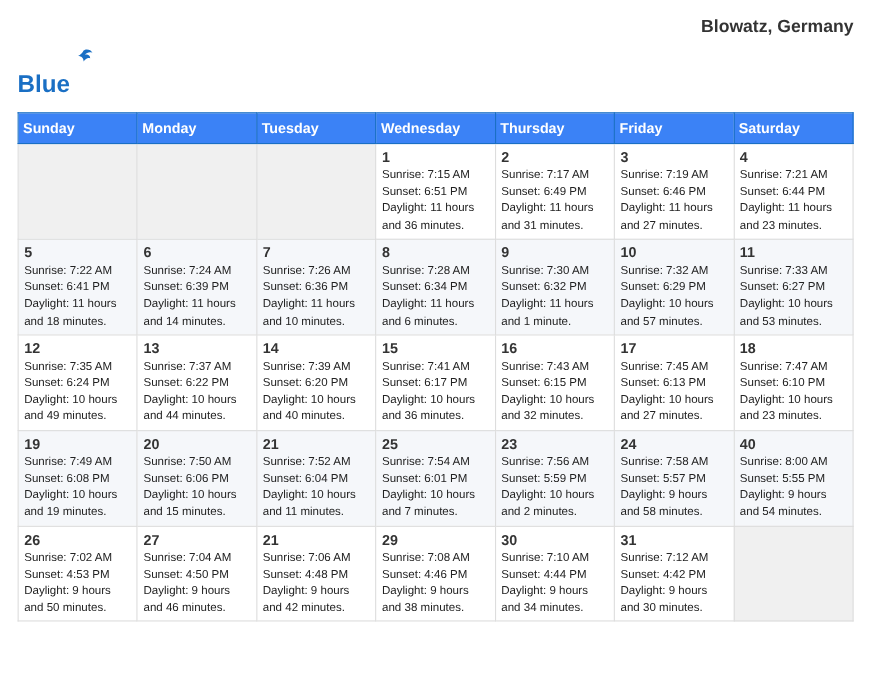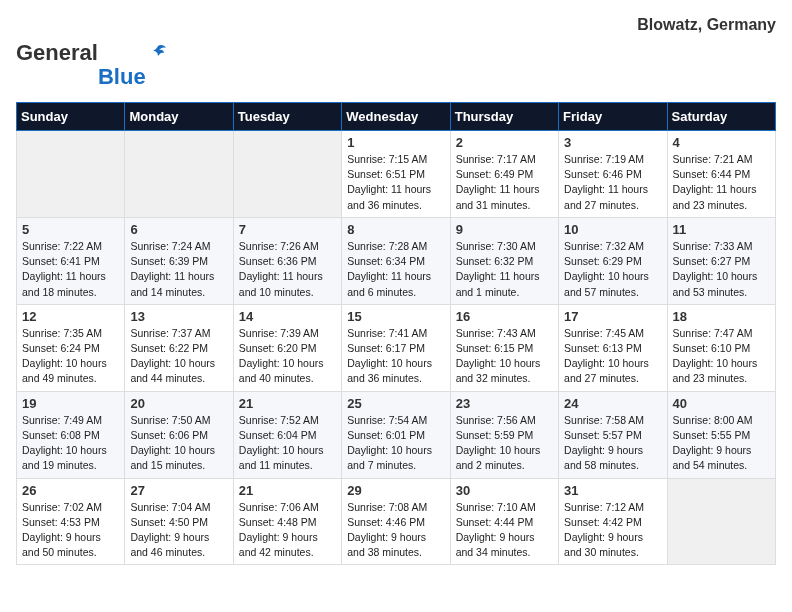--- a/index.html
+++ b/index.html
@@ -47,21 +47,21 @@
       font-size: 16px;
       color: #333;
       font-weight: bold;
     }
     .calendar {
       width: 100%;
       border-collapse: collapse;
       border: 1px solid #ccc;
     }
     .calendar th {
-      background-color: #0f172a;
+      background-color: #3b82f6;
       color: #fff;
       padding: 6px 4px;
       font-size: 13px;
       text-align: left;
       border: 1px solid #1a6fc4;
     }
     .calendar td {
       vertical-align: top;
       padding: 4px 5px;
       border: 1px solid #ddd;
@@ -91,21 +91,20 @@
     .calendar tr:nth-child(even) .empty-cell {
       background: #e8e8e8 !important;
     }
   </style>
 </head>
 <body>
 
 <div class="header">
   <div class="logo">
     <div class="logo-text">
-      <span class="logo-general">General</span>
         <span class="logo-blue">Blue</span>
       <svg class="logo-bird" viewBox="0 0 20 20" xmlns="http://www.w3.org/2000/svg">
         <path d="M10 3 C12 1, 17 2, 18 5 C15 4, 13 5, 11 7 C13 6, 16 7, 16 10 C14 9, 12 10, 10 13 C10 10, 8 8, 5 8 C7 7, 9 5, 10 3Z" fill="#1a6fc4"></path>
       </svg>
     </div>
   </div>
   <div class="title-block">
     <div class="location">Blowatz, Germany</div>
   </div>
 </div>

